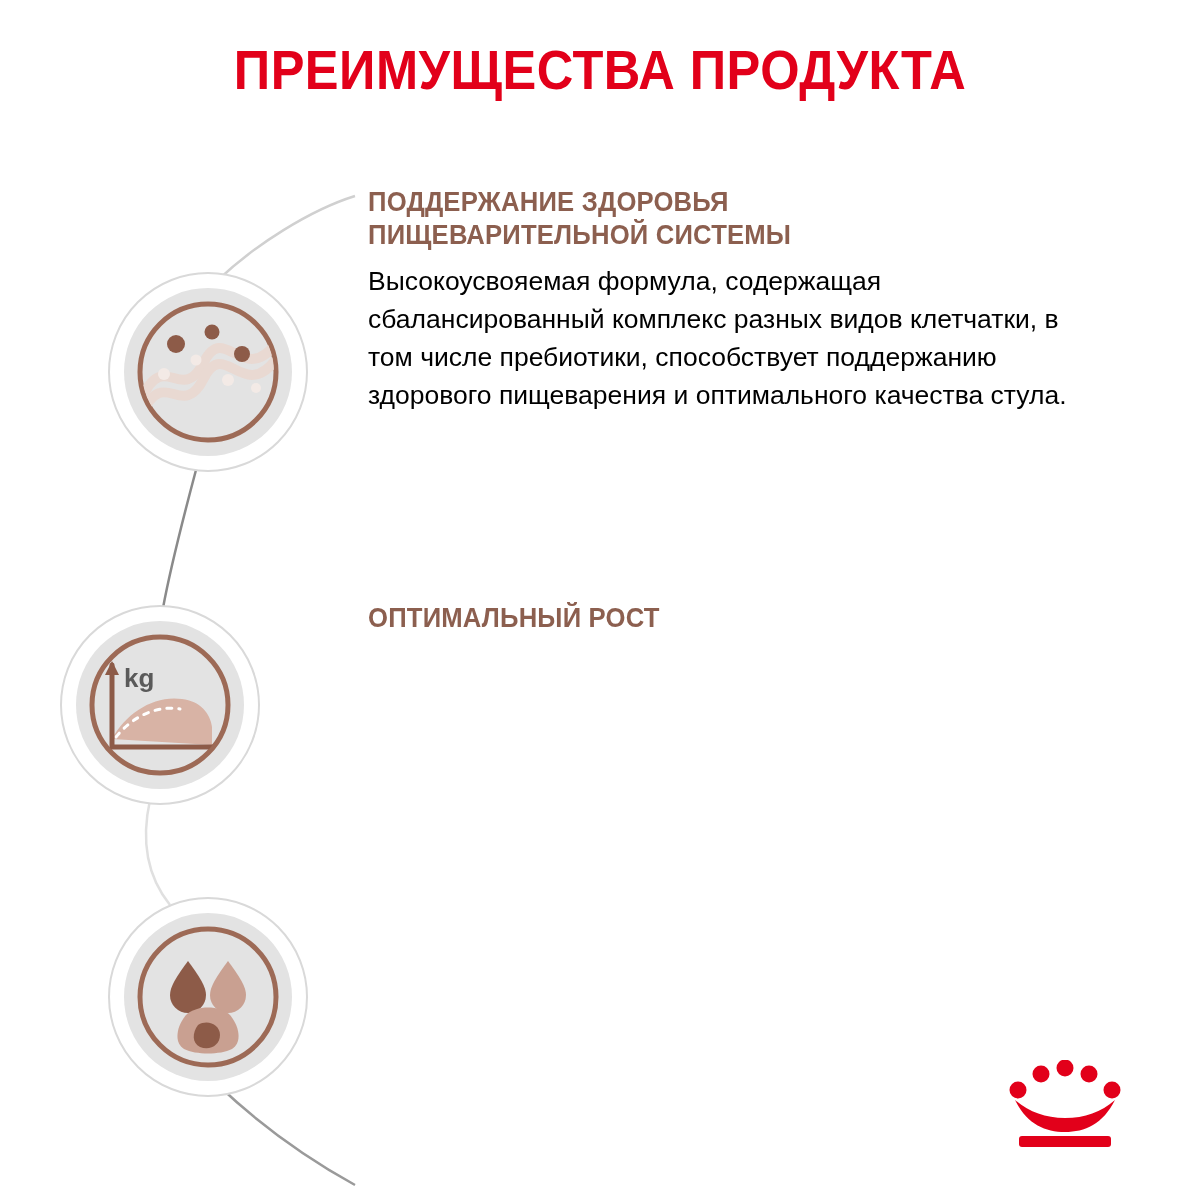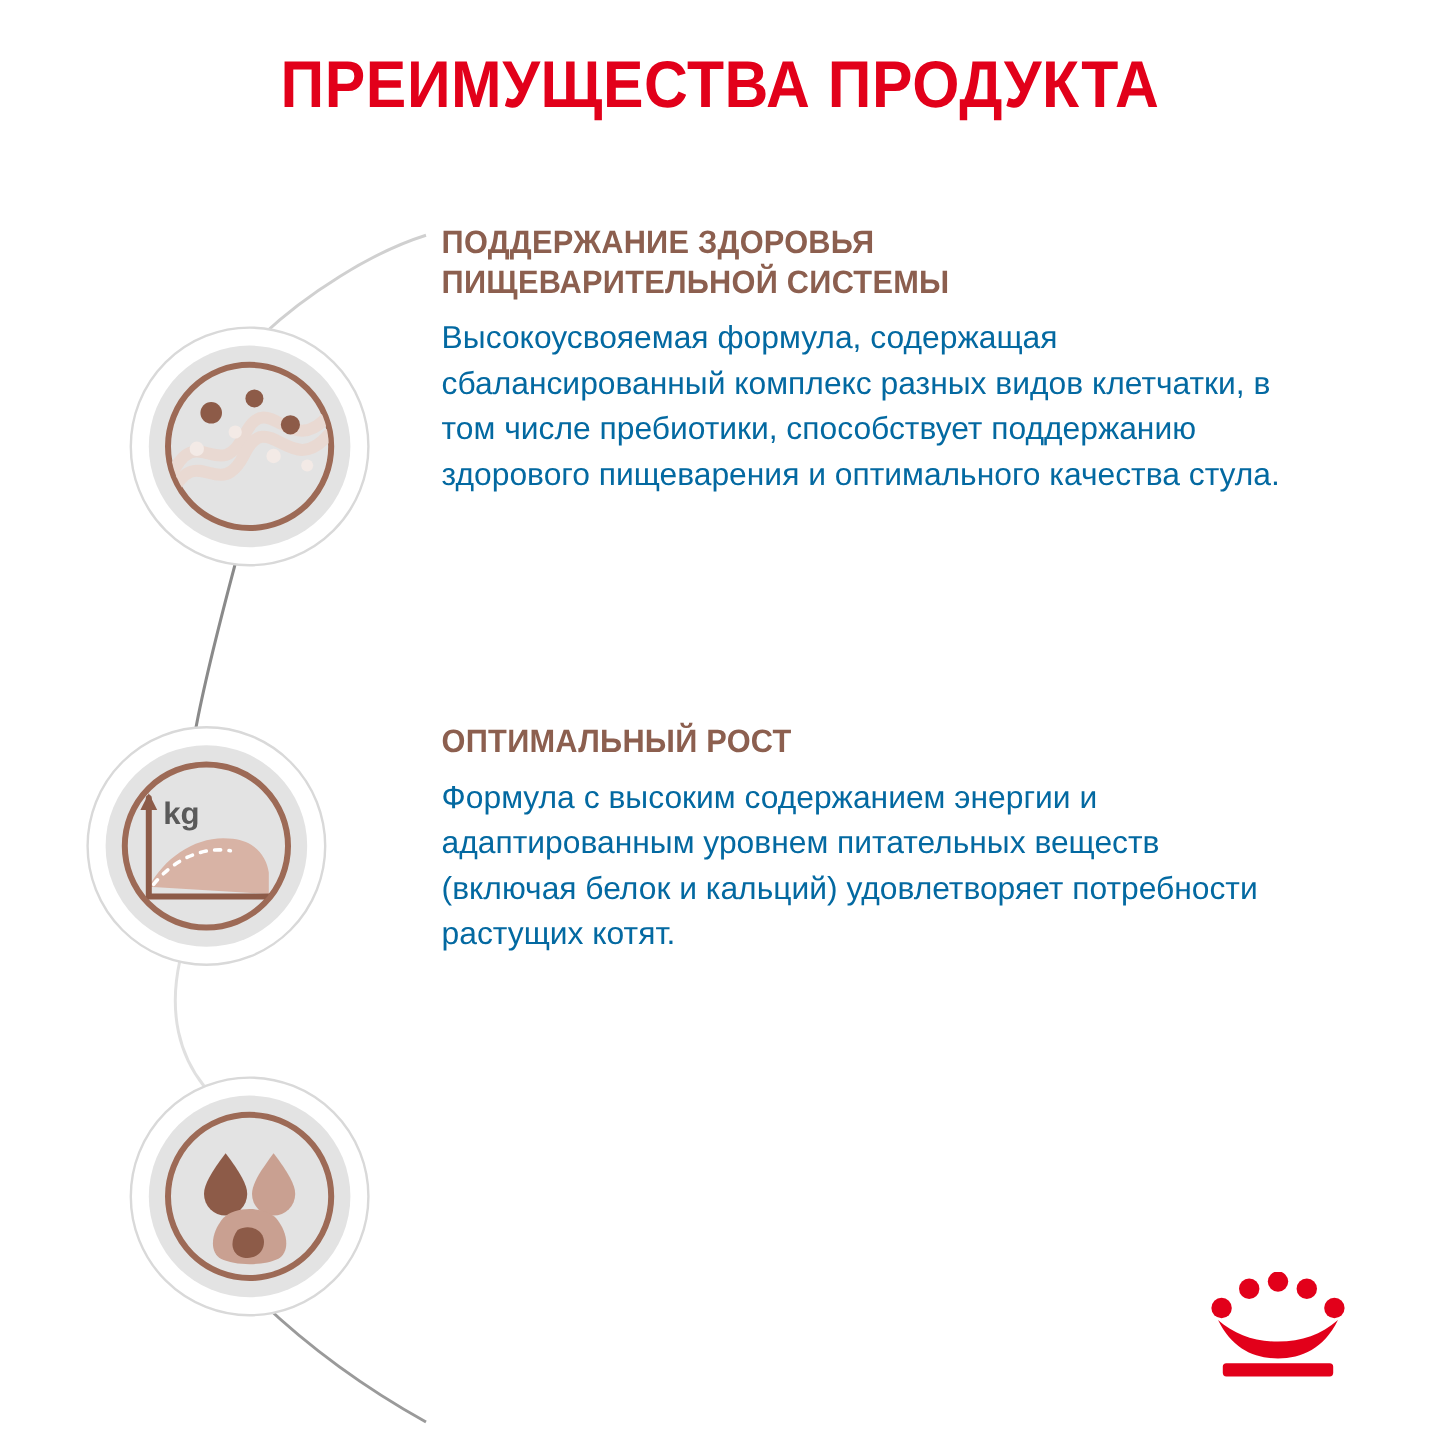--- a/index.html
+++ b/index.html
@@ -70,21 +70,21 @@
     background: #e3e3e3;
     box-sizing: border-box;
   }
   .badge svg {
     position: absolute;
     left: 16px;
     top: 16px;
   }
 
   #badge-digest { left: 108px; top: 272px; }
-  #badge-growth { left: 72px;  top: 605px; }
+  #badge-growth { left: 60px;  top: 605px; }
   #badge-soak   { left: 108px; top: 897px; }
 
   
   .block {
     position: absolute;
     left: 368px;
     width: 700px;
   }
   .block h2 {
     margin: 0 0 10px 0;
@@ -92,21 +92,21 @@
     font-size: 27px;
     font-weight: bold;
     line-height: 1.22;
     letter-spacing: 0.2px;
     font-family: "Liberation Sans Narrow", "Liberation Sans", sans-serif;
     transform: scaleX(0.95);
     transform-origin: left center;
   }
   .block p {
     margin: 0;
-    color: #0369a1;
+    color: #000000;
     font-size: 26.5px;
     line-height: 1.44;
   }
 
   #block-digest { top: 186px; }
   #block-growth { top: 602px; }
   #block-soak   { top: 868px; }
 
   
   .logo {
@@ -192,21 +192,20 @@
   <div class="block" id="block-digest">
     <h2>
       <span>ПОДДЕРЖАНИЕ ЗДОРОВЬЯ</span><br>
       <span>ПИЩЕВАРИТЕЛЬНОЙ СИСТЕМЫ</span>
     </h2>
     <p>Высокоусвояемая формула, содержащая сбалансированный комплекс разных видов клетчатки, в том числе пребиотики, способствует поддержанию здорового пищеварения и оптимального качества стула.</p>
   </div>
 
   <div class="block" id="block-growth">
     <h2>ОПТИМАЛЬНЫЙ РОСТ</h2>
-    <p>Формула с высоким содержанием энергии и адаптированным уровнем питательных веществ (включая белок и кальций) удовлетворяет потребности растущих котят.</p>
   </div>
 
 
   <svg class="logo" viewBox="0 0 120 90">
     <g fill="#e2001a">
       <circle cx="13" cy="30" r="8.5"></circle>
       <circle cx="36" cy="14" r="8.5"></circle>
       <circle cx="60" cy="8" r="8.5"></circle>
       <circle cx="84" cy="14" r="8.5"></circle>
       <circle cx="107" cy="30" r="8.5"></circle>

